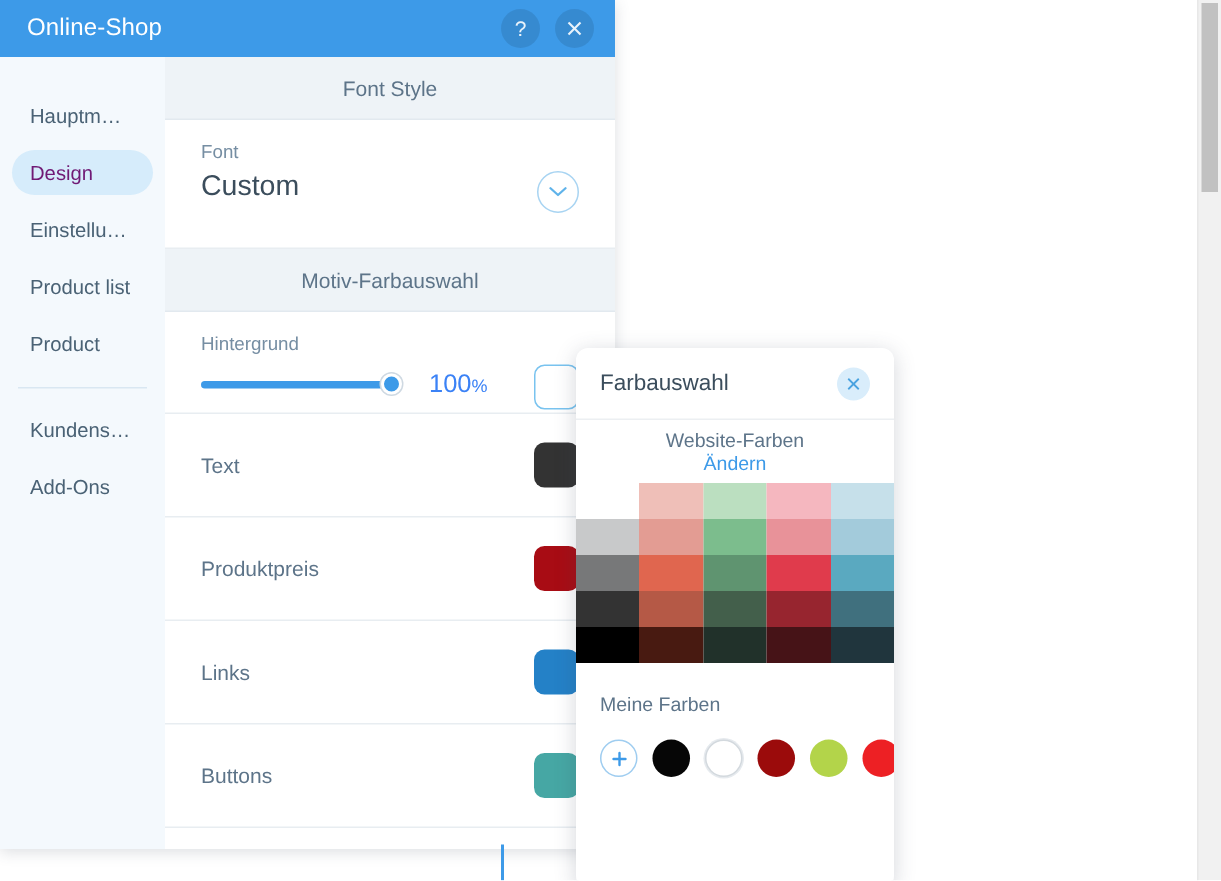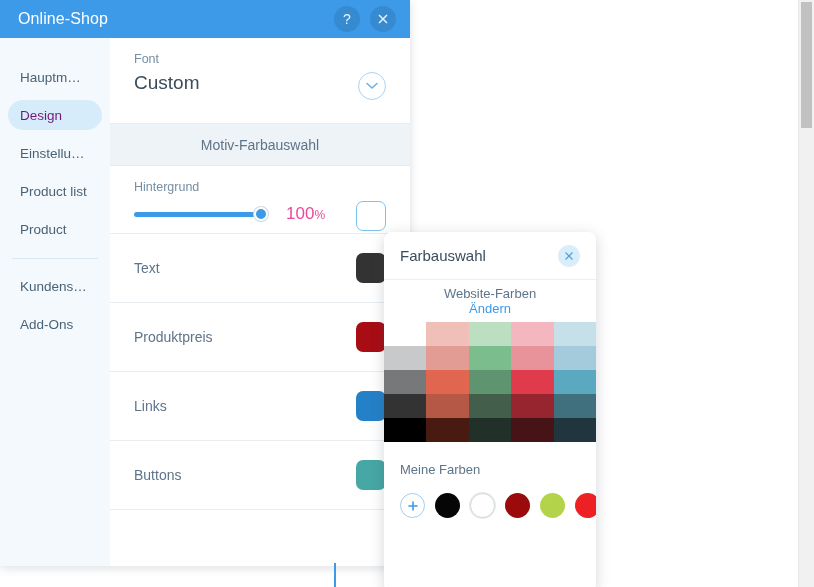--- a/index.html
+++ b/index.html
@@ -209,21 +209,21 @@
     height: 14px;
     border-radius: 50%;
     background: #3d9ae8;
     border: 2px solid #ffffff;
     box-shadow: 0 0 0 1px #cfd9e2;
     box-sizing: border-box;
   }
   .pct {
     margin-left: 24px;
     font-size: 17px;
-    color: #ec4899;
+    color: #3b82f6;
   }
   .pct .unit { font-size: 12px; }
 
   .swatch {
     width: 30px;
     height: 30px;
     border-radius: 7px;
     cursor: pointer;
     flex: 0 0 30px;
   }
@@ -405,20 +405,21 @@
         <div class="nav-item">
           <span>Kundens…</span>
         </div>
         <div class="nav-item">
           <span>Add-Ons</span>
         </div>
       </div>
 
       <div class="main-panel">
 
+        <div class="section-header">Font Style</div>
 
         <div class="row row-font">
           <div class="row-label-small">Font</div>
           <div class="font-value-line">
             <div class="font-value">Custom</div>
             <div class="chevron-circle">
               <svg width="12" height="8" viewBox="0 0 12 8">
                 <polyline points="1,1.5 6,6 11,1.5" fill="none" stroke="#5fb3ea" stroke-width="1.5" stroke-linecap="round" stroke-linejoin="round"></polyline>
               </svg>
             </div>

